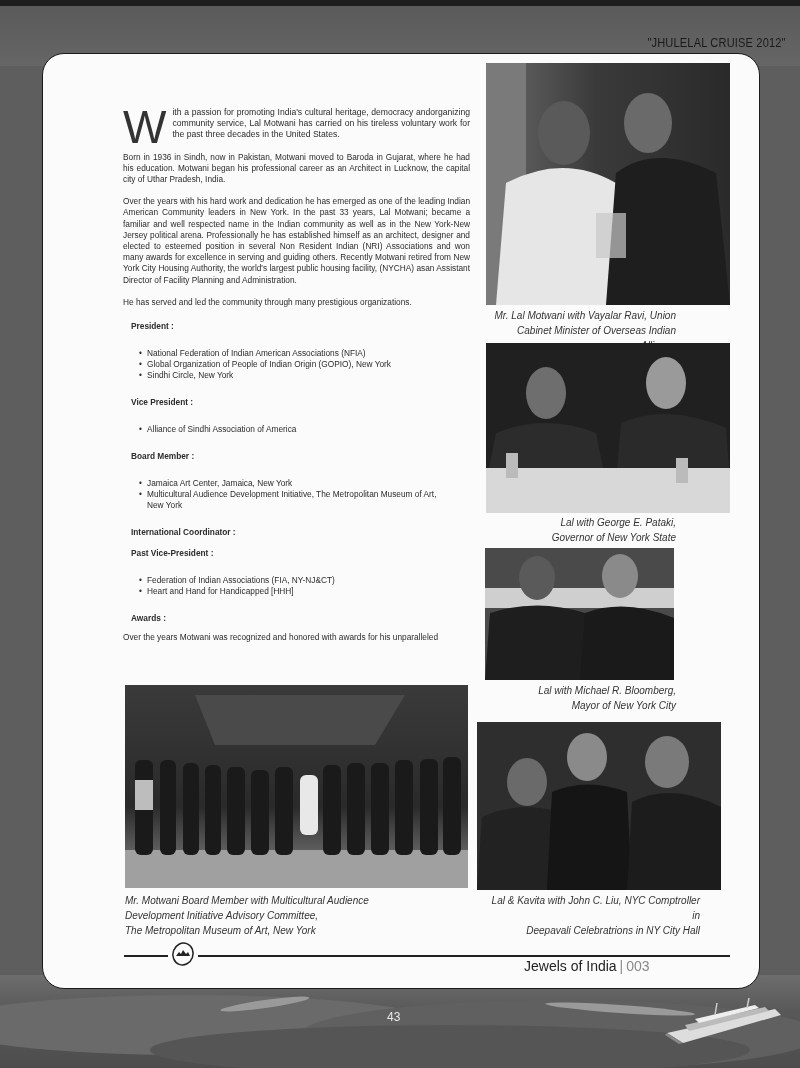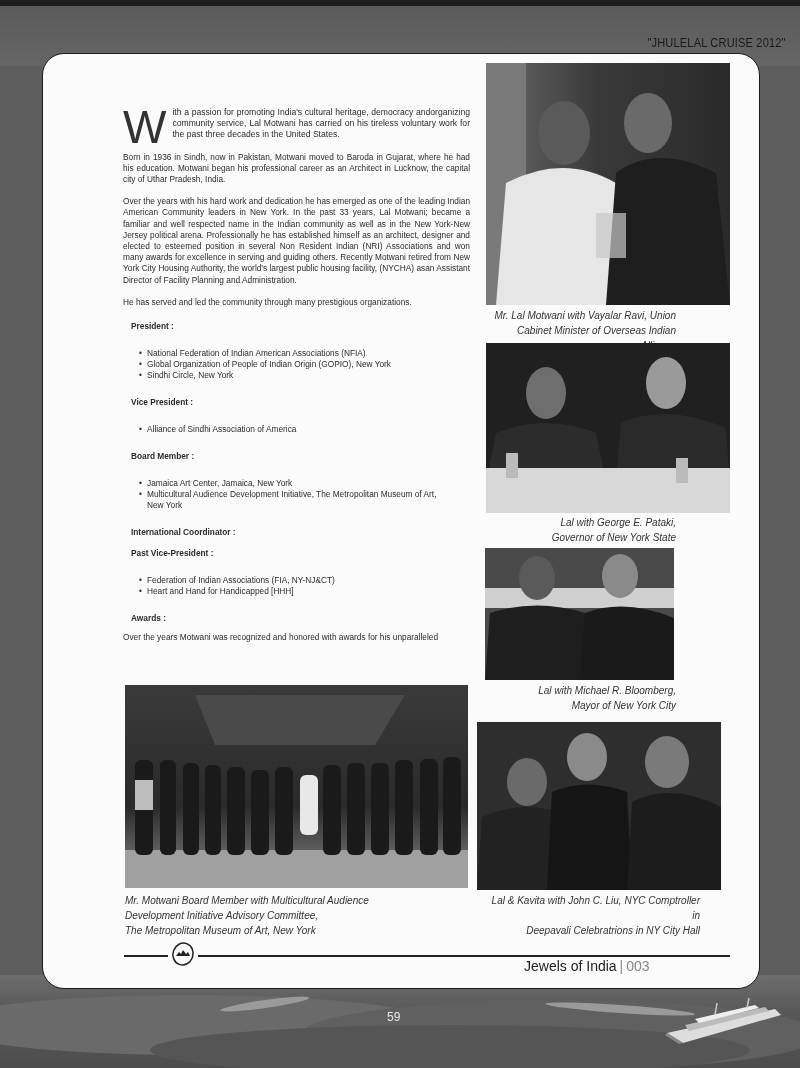--- a/index.html
+++ b/index.html
@@ -53,21 +53,21 @@
 <div class="topbar"></div>
 <div class="bg-top"></div>
 <div class="header-title">"JHULELAL CRUISE 2012"</div>
 
 <div class="sea"></div>
 <div class="wave wave1"></div>
 <div class="wave wave2"></div>
 <div class="wave wave3"></div>
 <div class="swoosh" style="left:220px;top:1000px;width:90px;"></div>
 <div class="swoosh" style="left:545px;top:1005px;width:150px;transform:rotate(4deg);"></div>
-<div class="page-num">59</div>
+<div class="page-num">43</div>
 <svg class="ship" viewBox="0 0 120 50">
   <polygon points="2,38 110,14 116,20 18,48" fill="#ddd"></polygon>
   <polygon points="20,30 100,12 104,16 24,36" fill="#bbb"></polygon>
   <polygon points="30,24 90,10 94,13 34,28" fill="#eee"></polygon>
   <line x1="50" y1="20" x2="52" y2="8" stroke="#ccc" stroke-width="1.5"></line>
   <line x1="82" y1="13" x2="84" y2="3" stroke="#ccc" stroke-width="1.5"></line>
   <polygon points="2,38 18,48 14,49 0,40" fill="#888"></polygon>
 </svg>
 
 <div class="card"></div>

